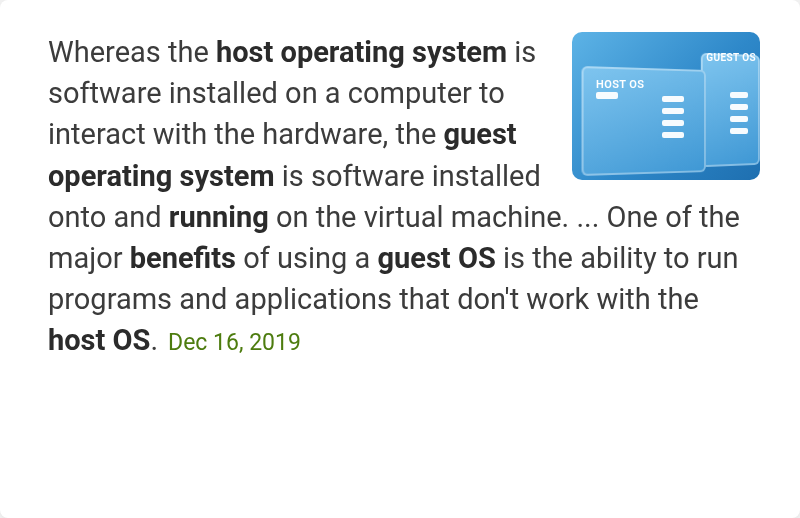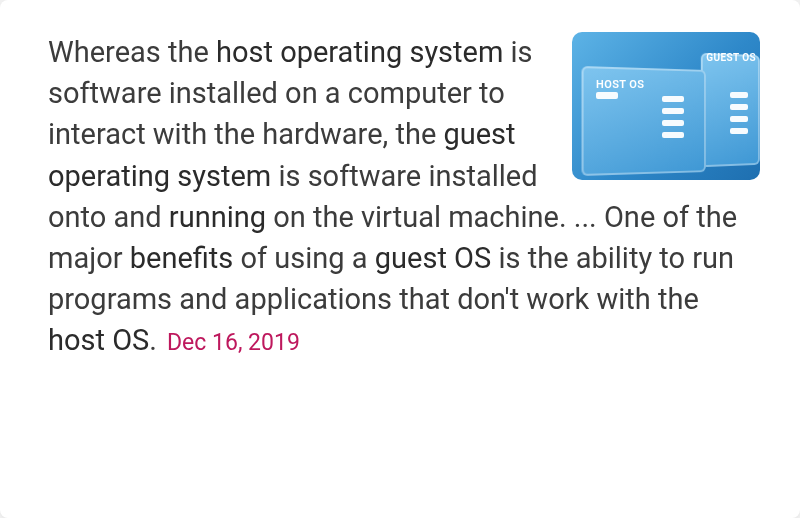--- a/index.html
+++ b/index.html
@@ -54,23 +54,23 @@
     .thumb .bars2 { right: 12px; top: 60px; }
     .thumb .bar { width: 22px; height: 6px; background: #ffffff; border-radius: 2px; opacity: .95; }
     .thumb .bars2 .bar { width: 18px; }
     .thumb .tag { position: absolute; left: 24px; top: 60px; width: 22px; height: 7px; background: #fff; border-radius: 2px; opacity:.95; }
     .text {
       font-size: 29px;
       line-height: 1.42;
       color: #3c3c3c;
       font-weight: 400;
     }
-    .text b { font-weight: 400; color: #2b2b2b; }
+    .text b { font-weight: 700; color: #2b2b2b; }
     .date {
-      color: #be185d;
+      color: #4d7c0f;
       font-size: 23px;
       margin-left: 10px;
     }
   </style>
 </head>
 <body>
 
 <div class="card">
   <div class="thumb">
     <div class="p2"></div>

